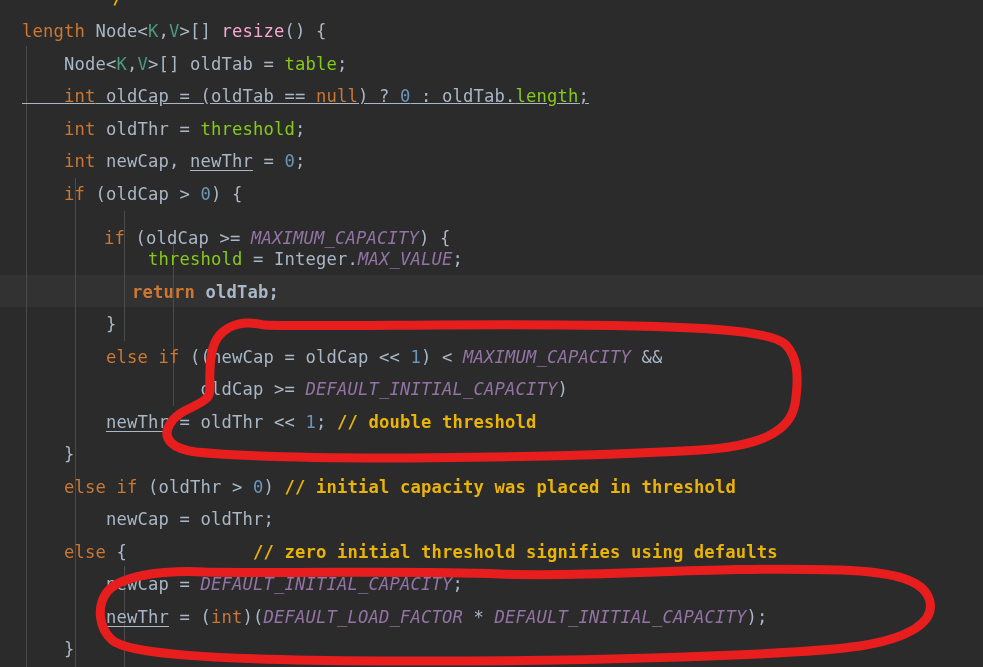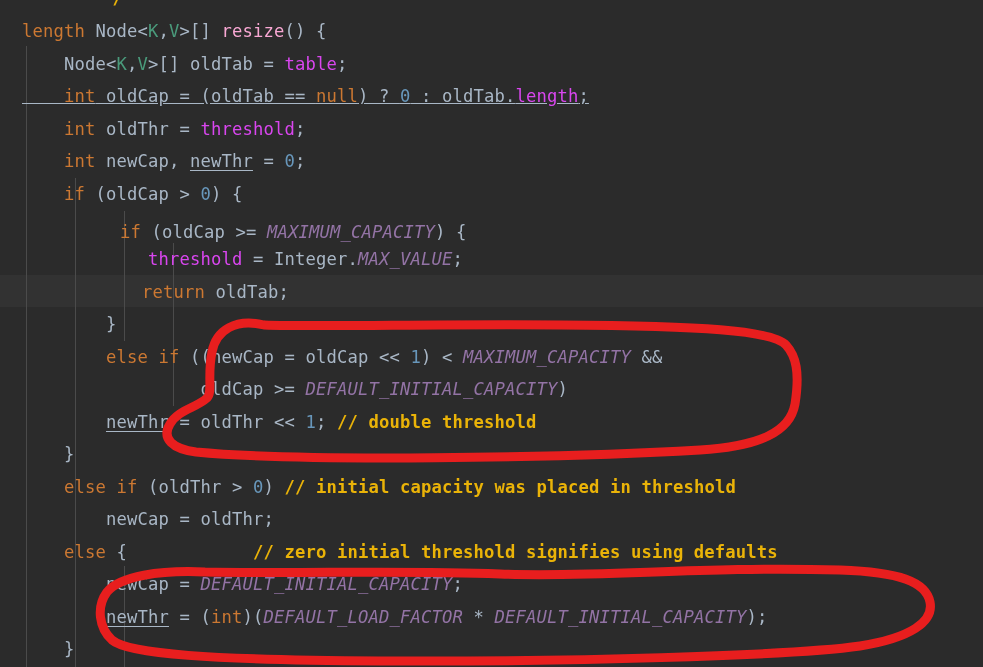--- a/index.html
+++ b/index.html
@@ -55,21 +55,21 @@
     line-height: 32.5px;
     height: 32.5px;
     letter-spacing: 0.15px;
     color: #a9b7c6;
   }
 
   
   .kw   { color: #cc7832; }                    
   .num  { color: #6897bb; }                    
   .cnst { color: #9373a5; font-style: italic; }
-  .fld  { color: #d946ef; }                    
+  .fld  { color: #84cc16; }                    
   .cmt  { color: #eab308; font-weight: bold; }                    
   .mth  { color: #f9a8d4; }                    
   .gen  { color: #4a9a7b; }                    
   .def  { color: #a9b7c6; }                    
   .ul   { text-decoration: underline; text-underline-offset: 3px; }
 
   
   #annotations {
     position: absolute;
     inset: 0;
@@ -95,23 +95,23 @@
       </div>
 
     <div class="code-layer" id="code-layer">
         <div class="line" style="top: -18px; padding-left: 102px;"><span class="cmt">*/</span></div>
         <div class="line" style="top: 15px; padding-left: 22px;"><span class="kw">length</span><span class="def"> Node&lt;</span><span class="gen">K</span><span class="def">,</span><span class="gen">V</span><span class="def">&gt;[] </span><span class="mth">resize</span><span class="def">() {</span></div>
         <div class="line" style="top: 48px; padding-left: 22px;"><span class="def">    Node&lt;</span><span class="gen">K</span><span class="def">,</span><span class="gen">V</span><span class="def">&gt;[] oldTab = </span><span class="fld">table</span><span class="def">;</span></div>
         <div class="line" style="top: 80px; padding-left: 22px; text-decoration: underline;"><span class="def">    </span><span class="kw">int</span><span class="def"> oldCap = (oldTab == </span><span class="kw">null</span><span class="def">) ? </span><span class="num">0</span><span class="def"> : oldTab.</span><span class="fld">length</span><span class="def">;</span></div>
         <div class="line" style="top: 113px; padding-left: 22px;"><span class="def">    </span><span class="kw">int</span><span class="def"> oldThr = </span><span class="fld">threshold</span><span class="def">;</span></div>
         <div class="line" style="top: 145px; padding-left: 22px;"><span class="def">    </span><span class="kw">int</span><span class="def"> newCap, </span><span class="def ul">newThr</span><span class="def"> = </span><span class="num">0</span><span class="def">;</span></div>
         <div class="line" style="top: 178px; padding-left: 22px;"><span class="def">    </span><span class="kw">if</span><span class="def"> (oldCap &gt; </span><span class="num">0</span><span class="def">) {</span></div>
-        <div class="line" style="top: 216px; padding-left: 36px; text-align: right;"><span class="def">        </span><span class="kw">if</span><span class="def"> (oldCap &gt;= </span><span class="cnst">MAXIMUM_CAPACITY</span><span class="def">) {</span></div>
+        <div class="line" style="top: 222px; padding-left: 20px; text-align: right;"><span class="def">        </span><span class="kw">if</span><span class="def"> (oldCap &gt;= </span><span class="cnst">MAXIMUM_CAPACITY</span><span class="def">) {</span></div>
         <div class="line" style="top: 243px; padding-left: 22px;"><span class="def">            </span><span class="fld">threshold</span><span class="def"> = Integer.</span><span class="cnst">MAX_VALUE</span><span class="def">;</span></div>
-        <div class="line" style="top: 276px; padding-left: 16px;"><span class="def">            </span><span class="kw">return</span><span class="def"> oldTab;</span></div>
+        <div class="line" style="top: 276px; padding-left: 6px; font-weight: bold;"><span class="def">            </span><span class="kw">return</span><span class="def"> oldTab;</span></div>
         <div class="line" style="top: 308px; padding-left: 22px;"><span class="def">        }</span></div>
         <div class="line" style="top: 341px; padding-left: 22px;"><span class="def">        </span><span class="kw">else</span><span class="def"> </span><span class="kw">if</span><span class="def"> ((newCap = oldCap &lt;&lt; </span><span class="num">1</span><span class="def">) &lt; </span><span class="cnst">MAXIMUM_CAPACITY</span><span class="def"> &amp;&amp;</span></div>
         <div class="line" style="top: 373px; padding-left: 22px;"><span class="def">                 oldCap &gt;= </span><span class="cnst">DEFAULT_INITIAL_CAPACITY</span><span class="def">)</span></div>
         <div class="line" style="top: 406px; padding-left: 22px;"><span class="def">        </span><span class="def ul">newThr</span><span class="def"> = oldThr &lt;&lt; </span><span class="num">1</span><span class="def">; </span><span class="cmt">// double threshold</span></div>
         <div class="line" style="top: 438px; padding-left: 22px;"><span class="def">    }</span></div>
         <div class="line" style="top: 471px; padding-left: 22px;"><span class="def">    </span><span class="kw">else</span><span class="def"> </span><span class="kw">if</span><span class="def"> (oldThr &gt; </span><span class="num">0</span><span class="def">) </span><span class="cmt">// initial capacity was placed in threshold</span></div>
         <div class="line" style="top: 503px; padding-left: 22px;"><span class="def">        newCap = oldThr;</span></div>
         <div class="line" style="top: 536px; padding-left: 22px;"><span class="def">    </span><span class="kw">else</span><span class="def"> {            </span><span class="cmt">// zero initial threshold signifies using defaults</span></div>
         <div class="line" style="top: 568px; padding-left: 22px;"><span class="def">        newCap = </span><span class="cnst">DEFAULT_INITIAL_CAPACITY</span><span class="def">;</span></div>
         <div class="line" style="top: 601px; padding-left: 22px;"><span class="def">        </span><span class="def ul">newThr</span><span class="def"> = (</span><span class="kw">int</span><span class="def">)(</span><span class="cnst">DEFAULT_LOAD_FACTOR</span><span class="def"> * </span><span class="cnst">DEFAULT_INITIAL_CAPACITY</span><span class="def">);</span></div>

